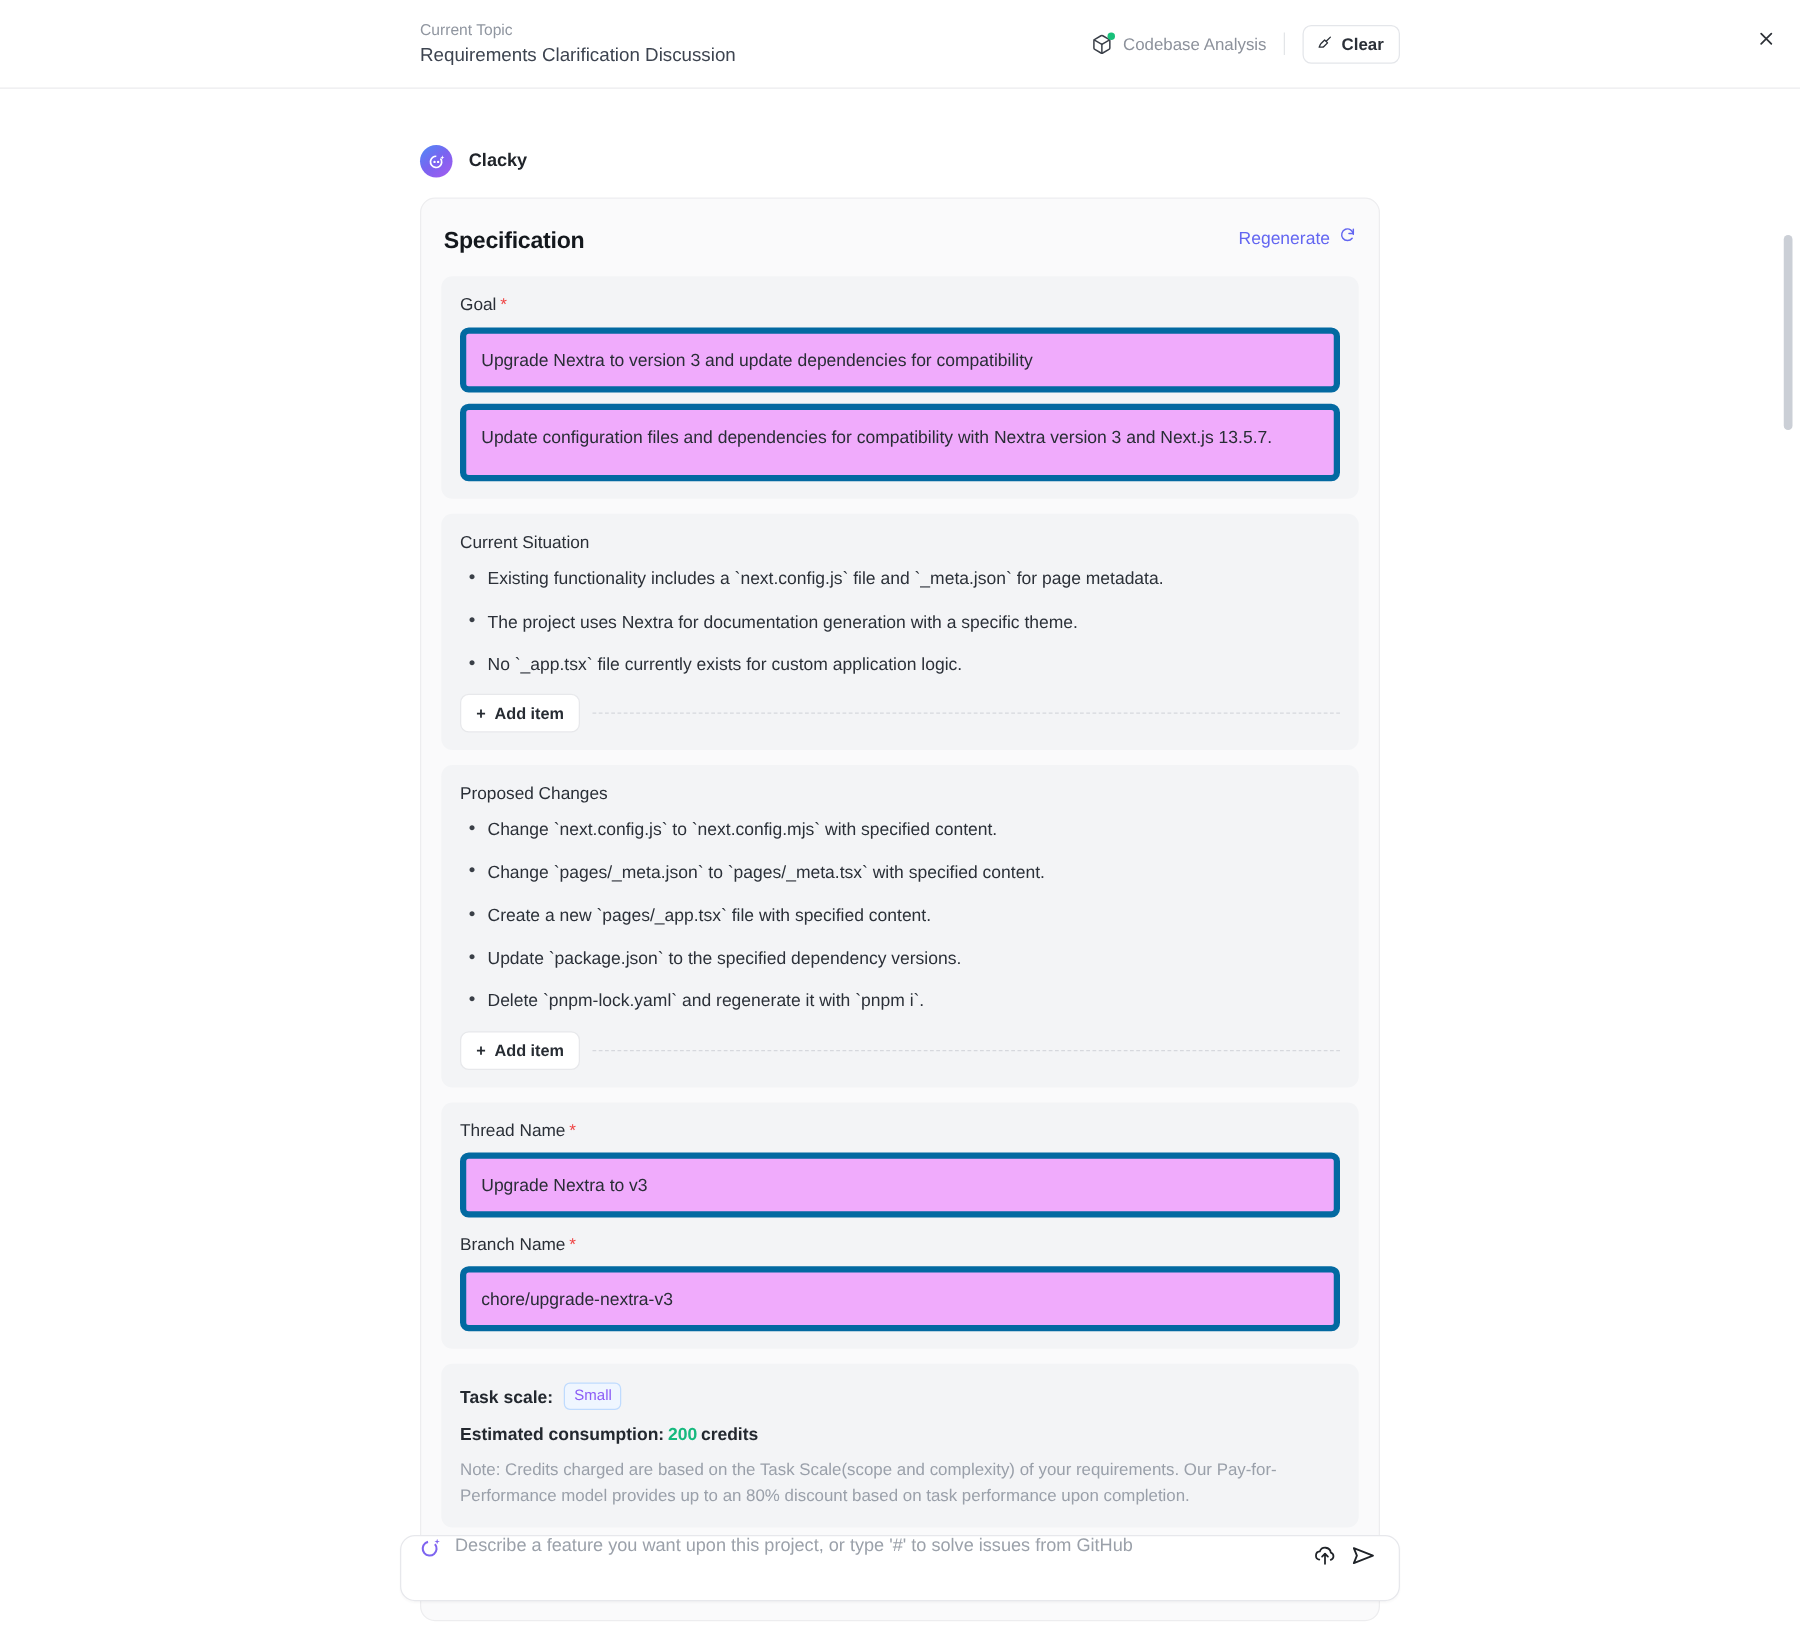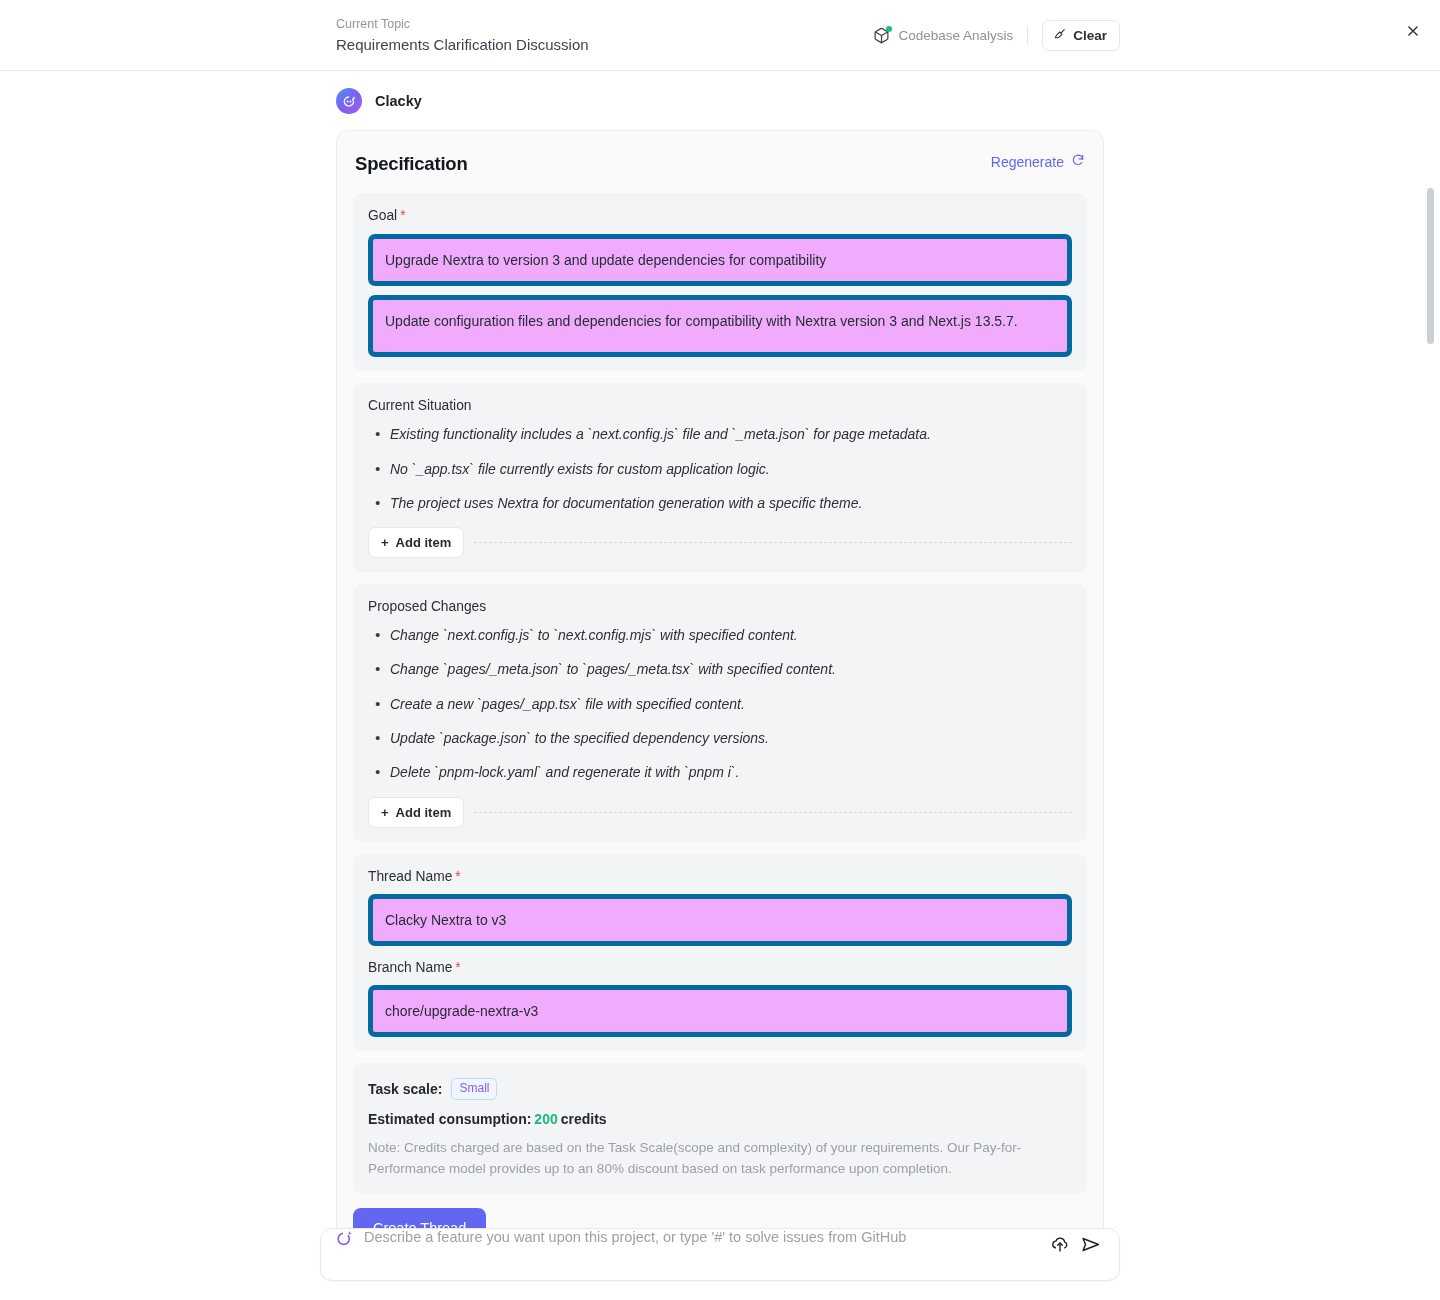--- a/index.html
+++ b/index.html
@@ -55,21 +55,21 @@
     width: 26px; height: 26px;
     display: flex; align-items: center; justify-content: center;
     cursor: pointer; color: #2e3238;
     background: none; border: none;
   }
 
   
   .scroll-area { position: relative; height: 1229px; }
   .content { position: absolute; left: 336px; width: 768px; top: 17px; }
 
-  .agent-row { display: flex; align-items: center; gap: 13px; margin-bottom: 16px; }
+  .agent-row { display: flex; align-items: center; gap: 13px; margin-bottom: 16px; margin-top: 28px; }
   .avatar {
     width: 26px; height: 26px; border-radius: 50%;
     background: linear-gradient(140deg, #4d8cf7 0%, #7b63f0 50%, #a65cf0 100%);
     display: flex; align-items: center; justify-content: center;
     flex: 0 0 auto;
   }
   .agent-name { font-size: 14.5px; font-weight: 600; color: #20242a; }
 
   
   .spec-card {
@@ -106,21 +106,21 @@
     padding: 11px 12px;
     margin-bottom: 9px;
   }
   .field.tall { min-height: 62px; margin-bottom: 0; }
   .field.last { margin-bottom: 0; }
 
   ul.bullets { list-style: none; margin: 0 0 2px 0; padding: 0; }
   ul.bullets li {
     position: relative;
     font-size: 14px; color: #2b3038; line-height: 1.45;
-    padding: 0 0 0 22px; margin-bottom: 14px; font-style: italic;
+    padding: 0 0 0 22px; margin-bottom: 14px;
   }
   ul.bullets li:before {
     content: "•"; position: absolute; left: 7px; top: -1px;
     color: #3a3f47; font-size: 15px;
   }
 
   .additem-row { display: flex; align-items: center; gap: 0; margin-top: 2px; }
   .additem-btn {
     display: inline-flex; align-items: center; gap: 7px;
     background: #fff; border: 1px solid #e7e8eb; border-radius: 7px;
@@ -269,22 +269,22 @@
         <span class="section-label"><span>Goal</span><span class="req">*</span></span>
         <div class="field">Upgrade Nextra to version 3 and update dependencies for compatibility</div>
         <div class="field tall">Update configuration files and dependencies for compatibility with Nextra version 3 and Next.js 13.5.7.</div>
       </div>
 
       
       <div class="section">
         <span class="section-label">Current Situation</span>
         <ul class="bullets">
           <li>Existing functionality includes a `next.config.js` file and `_meta.json` for page metadata.</li>
+          <li>The project uses Nextra for documentation generation with a specific theme.</li>
           <li>No `_app.tsx` file currently exists for custom application logic.</li>
-          <li>The project uses Nextra for documentation generation with a specific theme.</li>
         </ul>
         <div class="additem-row">
           <button class="additem-btn">
             <span>+</span>
             <span>Add item</span>
           </button>
           <span class="dotline"></span>
         </div>
       </div>
 
@@ -303,21 +303,21 @@
             <span>+</span>
             <span>Add item</span>
           </button>
           <span class="dotline"></span>
         </div>
       </div>
 
       
       <div class="section">
         <span class="sub-label first"><span>Thread Name</span><span class="req">*</span></span>
-        <div class="field last">Clacky Nextra to v3</div>
+        <div class="field last">Upgrade Nextra to v3</div>
         <span class="sub-label"><span>Branch Name</span><span class="req">*</span></span>
         <div class="field last">chore/upgrade-nextra-v3</div>
       </div>
 
       
       <div class="section">
         <div class="scale-row">
           <span class="scale-label">Task scale:</span>
           <span class="badge">Small</span>
         </div>

